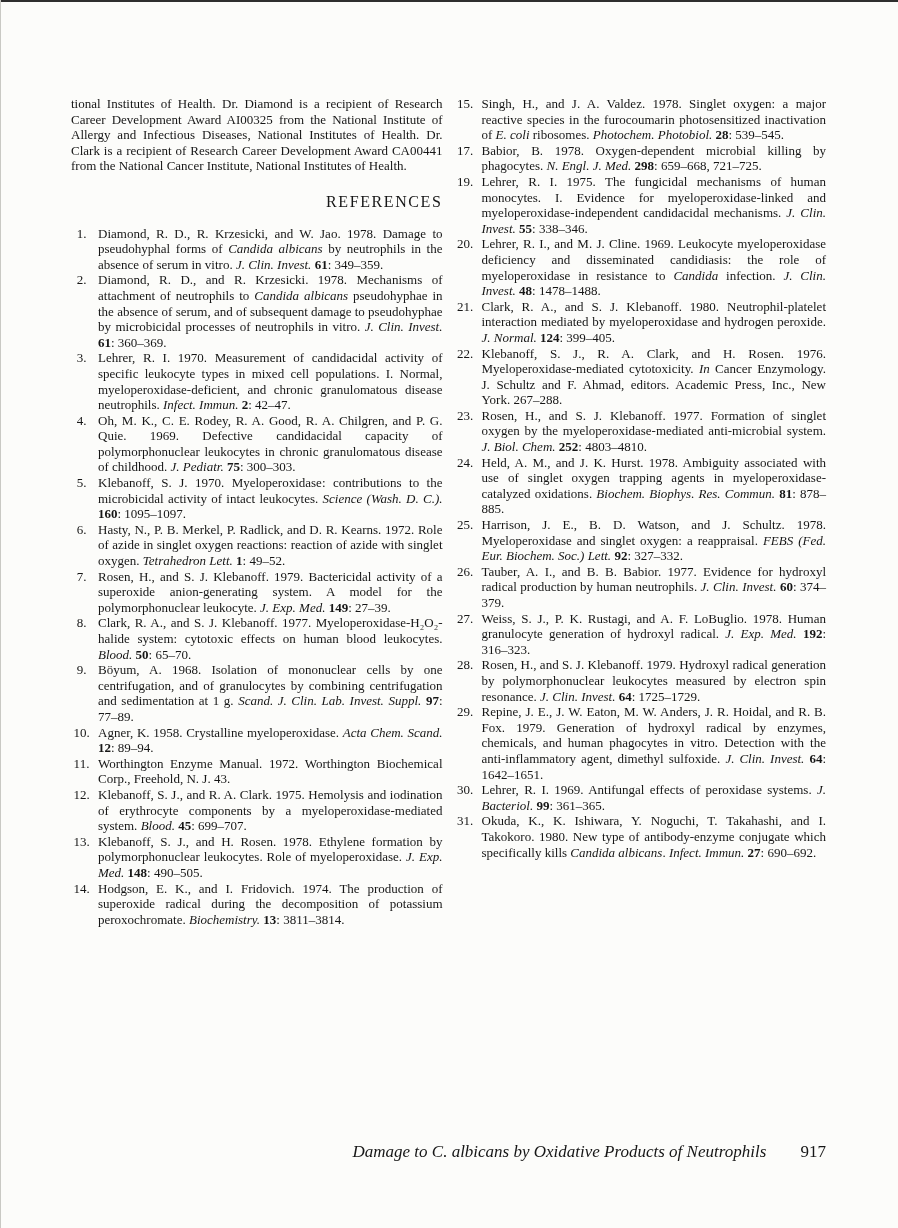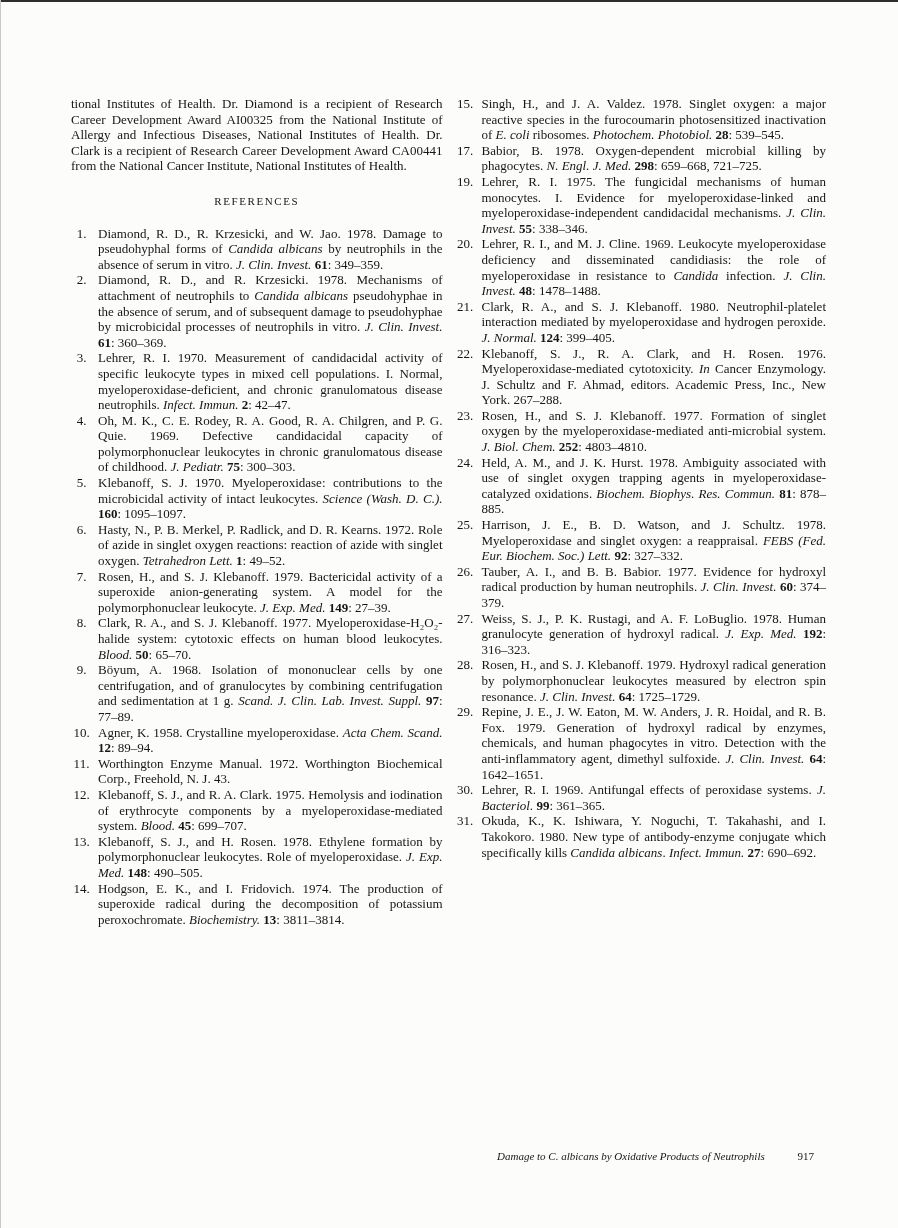--- a/index.html
+++ b/index.html
@@ -18,42 +18,42 @@
     position: absolute;
     top: 72px; left: 71px; right: 72px;
     display: flex; gap: 12px;
     font-size: 13px; line-height: 15.6px; margin-top: 24px;
   }
   .col { flex: 1 1 0; min-width: 0; }
 
   .ack { text-align: justify; margin: 0 0 16px 0; }
 
   .ref-heading {
-    text-align: center;
+    text-align: right;
     letter-spacing: 1.6px;
-    font-size: 11px;
+    font-size: 16px;
     margin: 20px 0 16px 0;
   }
 
   .ref { display: flex; }
   .ref-num {
     flex: 0 0 21px;
     text-align: center;
     margin-right: 6px;
     white-space: nowrap;
   }
   .ref-text { flex: 1 1 auto; text-align: justify; }
   .ref-text .italic { font-style: italic; }
   .ref-text .bold { font-weight: bold; }
   .ref-text .plain { }
 
   .footer {
     position: absolute;
-    right: 84px; bottom: 66px;
-    font-size: 11px;
+    right: 72px; bottom: 66px;
+    font-size: 17px;
     white-space: nowrap;
   }
   .footer-title { font-style: italic; }
   .footer-page { margin-left: 30px; }
 </style>
 </head>
 <body>
 
 <div class="scan-edge-top"></div>
 <div class="scan-edge-left"></div>

